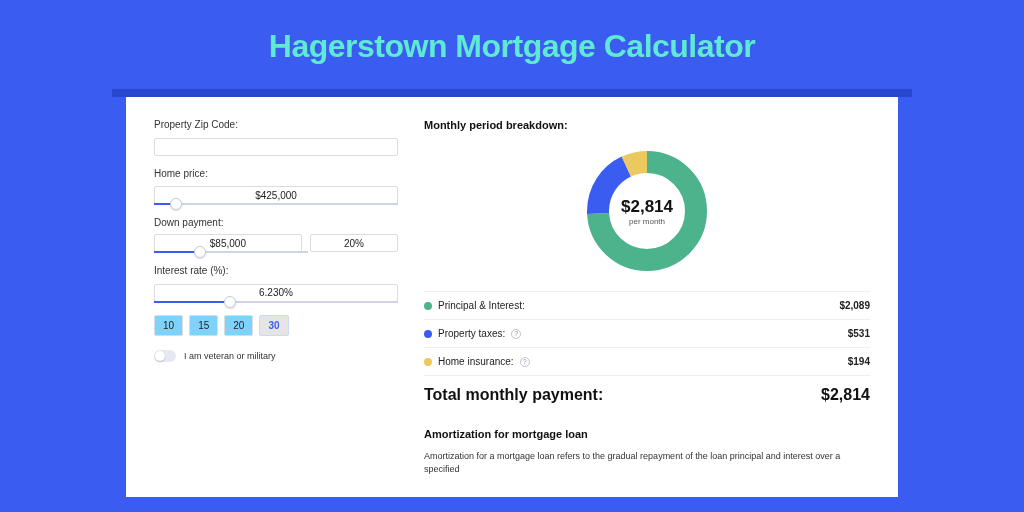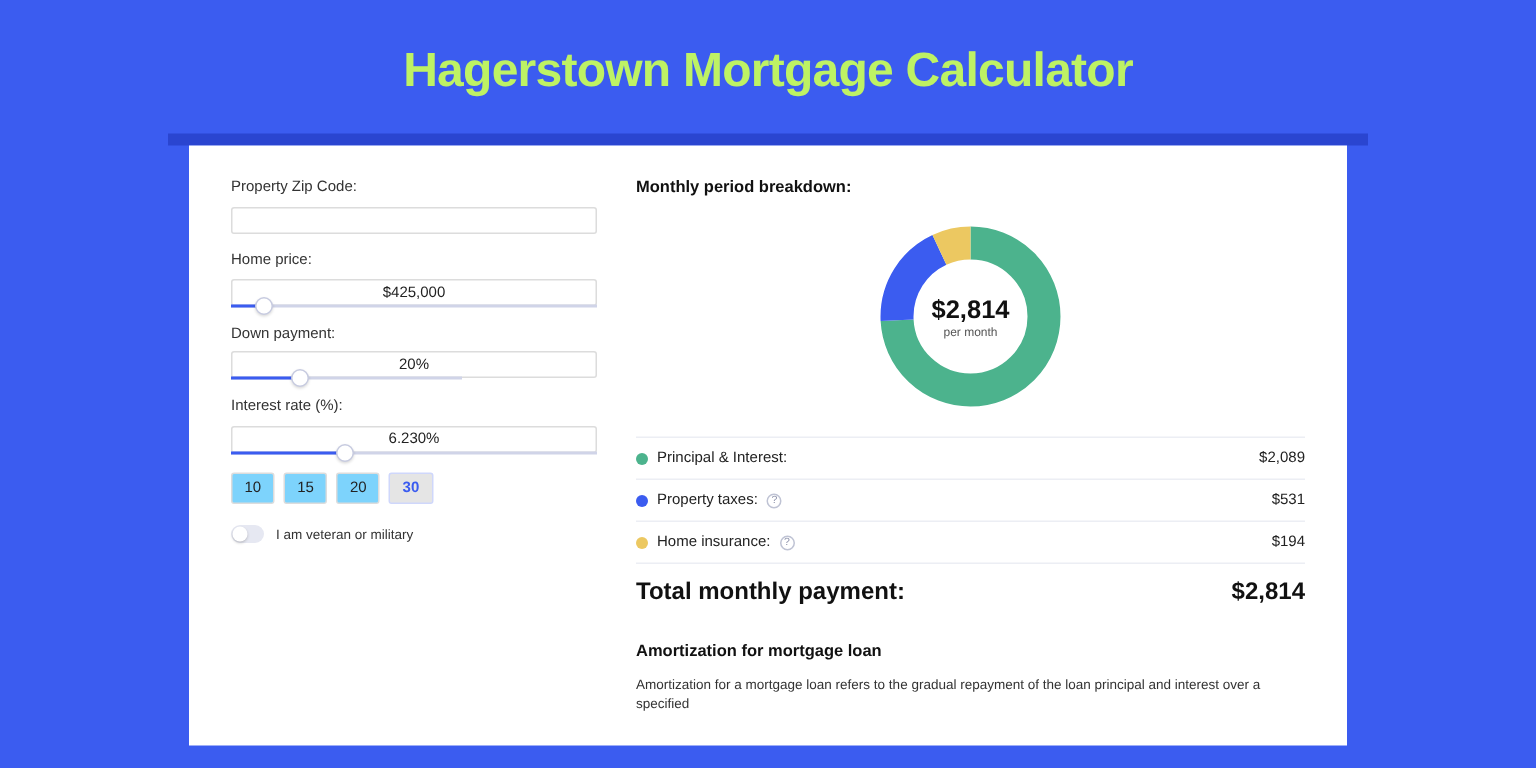--- a/index.html
+++ b/index.html
@@ -4,21 +4,21 @@
 <style>
   * { box-sizing: border-box; margin: 0; padding: 0; }
   body {
     width: 1024px; height: 512px;
     background: #3b5cf0;
     font-family: Arial, Helvetica, sans-serif;
     overflow: hidden;
   }
   .page-title {
     text-align: center;
-    color: #bef264;
+    color: #5eead4;
     font-size: 32px;
     font-weight: 700;
     letter-spacing: -0.5px;
     padding-top: 28px;
     padding-bottom: 24px;
   }
   .shadow-bar {
     background: #2a45d0;
     height: 8px;
     margin: 0 112px;
@@ -138,21 +138,21 @@
   .legend-left { display: flex; align-items: center; gap: 6px; }
   .dot { width: 8px; height: 8px; border-radius: 50%; display: inline-block; }
   .info-icon {
     width: 10px; height: 10px;
     border: 1px solid #bfc3d4;
     border-radius: 50%;
     display: inline-flex;
     align-items: center; justify-content: center;
     font-size: 7px; color: #8a8fa8;
   }
-  .legend-amount { font-weight: 400; margin-left: 44px; }
+  .legend-amount { font-weight: 700; margin-left: 44px; }
   .total-row {
     display: flex; justify-content: space-between;
     padding: 10px 0 0;
     border-top: 1px solid #eceef4;
     font-size: 16px;
     font-weight: 700;
     color: #111;
   }
   .amort-block { margin-top: 24px; }
   .amort-text {
@@ -182,20 +182,21 @@
       <input class="text-input" value="$425,000" style="">
       <div class="slider-track">
         <div class="slider-fill" style="width:9%"></div>
         <div class="slider-thumb" style="left:calc(9% - 6px)"></div>
       </div>
     </div>
 
     <div class="field-block">
       <div class="field-label">Down payment:</div>
       <div class="two-col">
+        <input class="text-input" value="$85,000" style="">
         <input class="text-input" value="20%" style="">
       </div>
       <div class="slider-track" style="width:63%">
         <div class="slider-fill" style="width:30%"></div>
         <div class="slider-thumb" style="left:calc(30% - 6px)"></div>
       </div>
     </div>
 
     <div class="field-block">
       <div class="field-label">Interest rate (%):</div>

